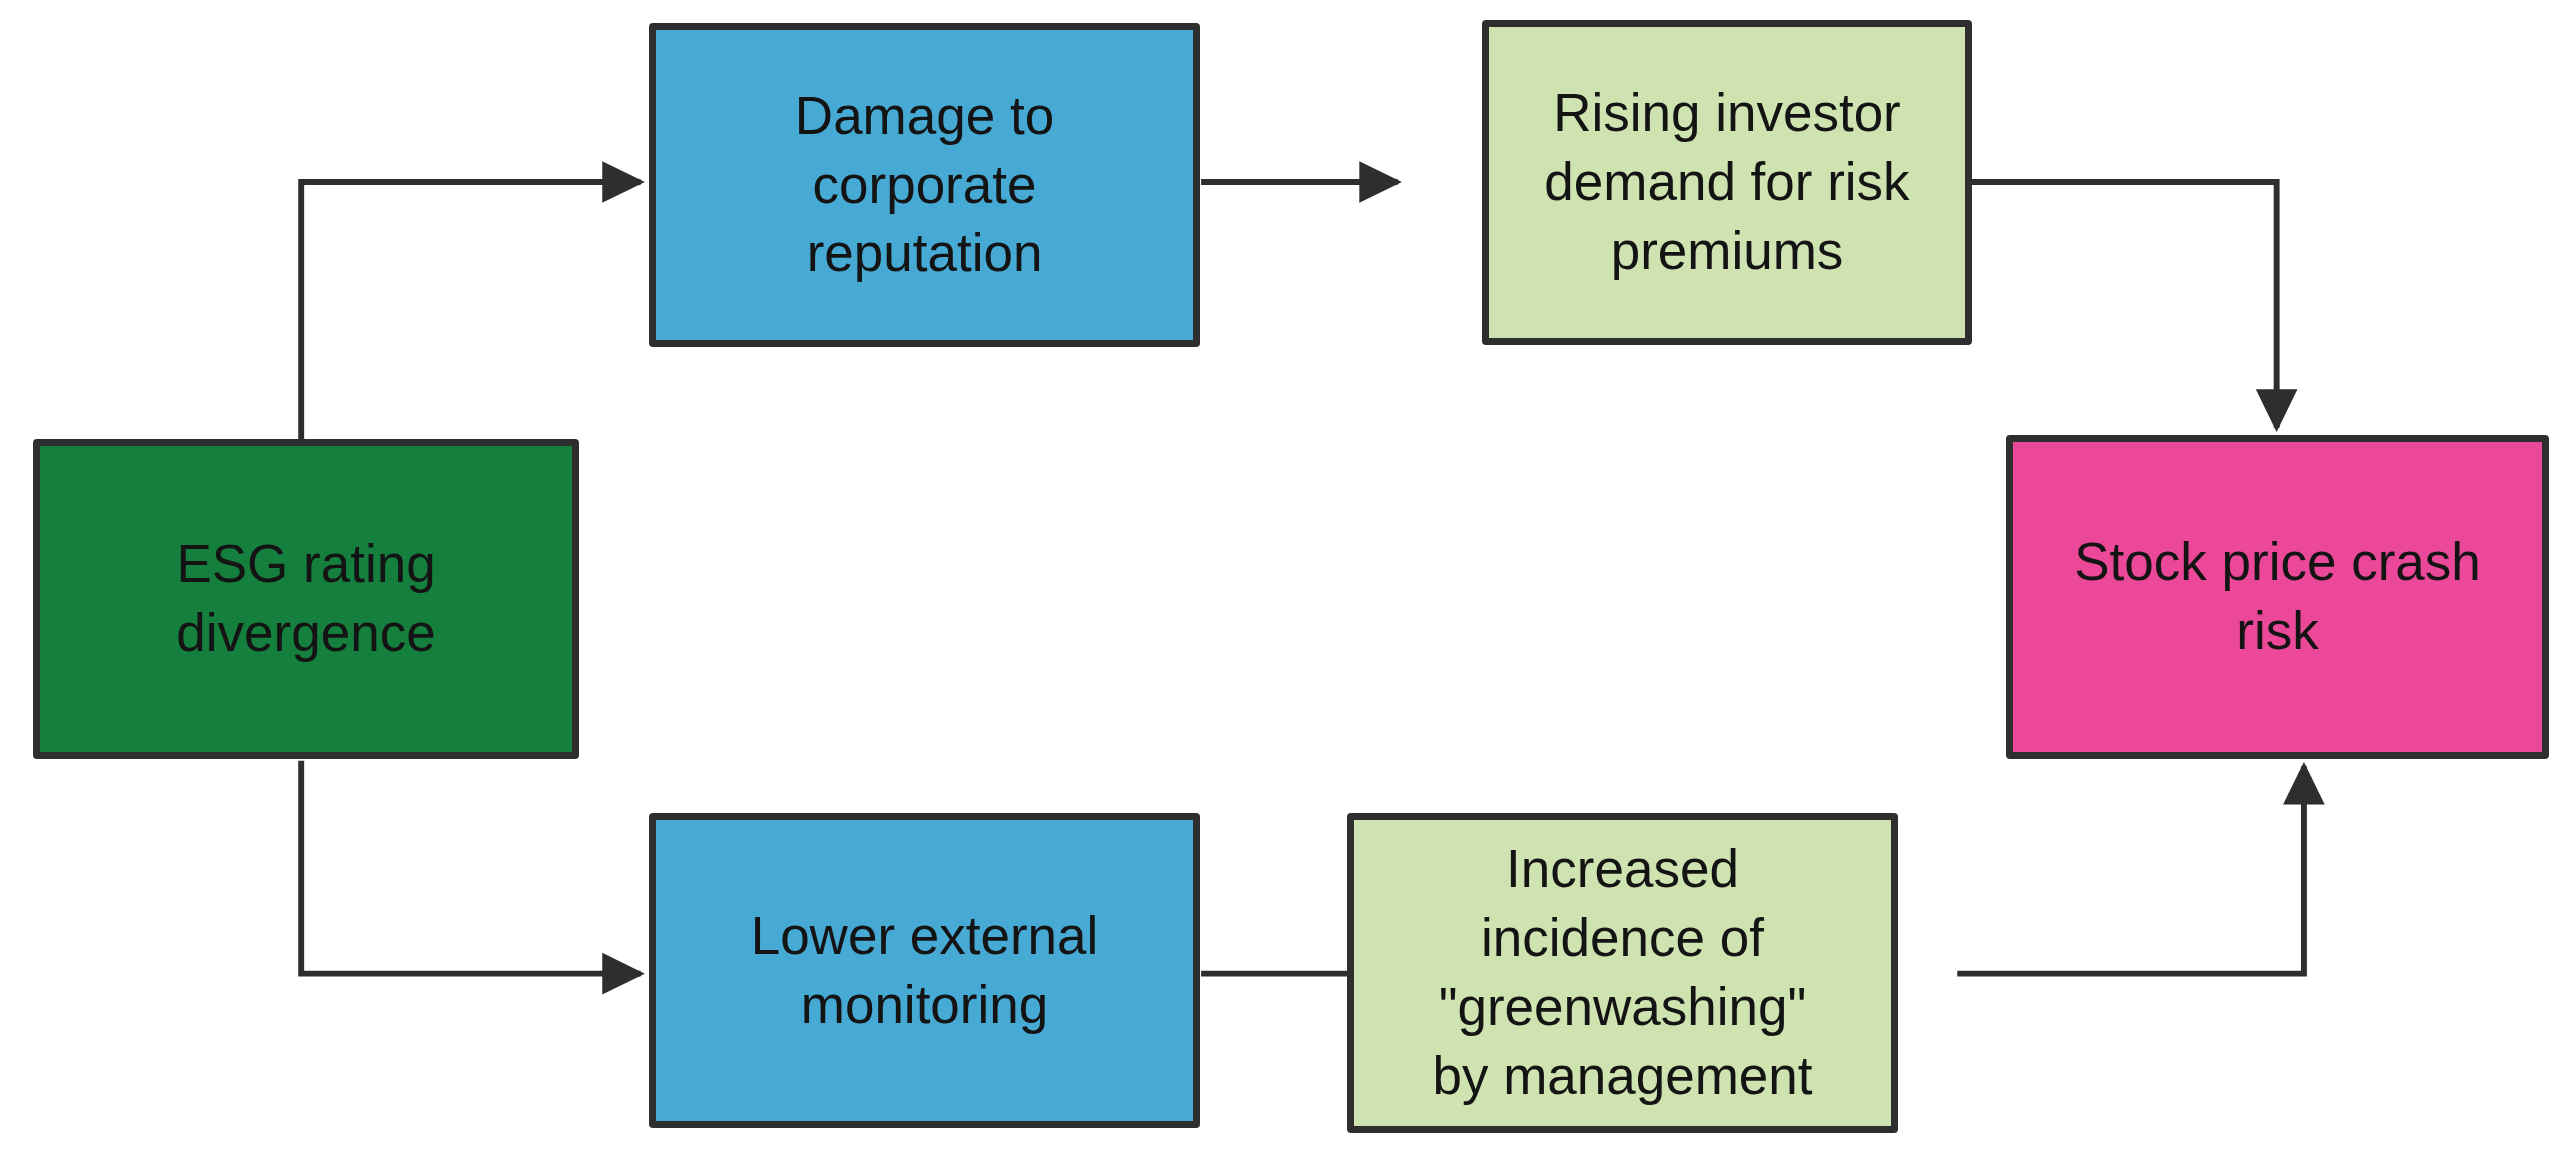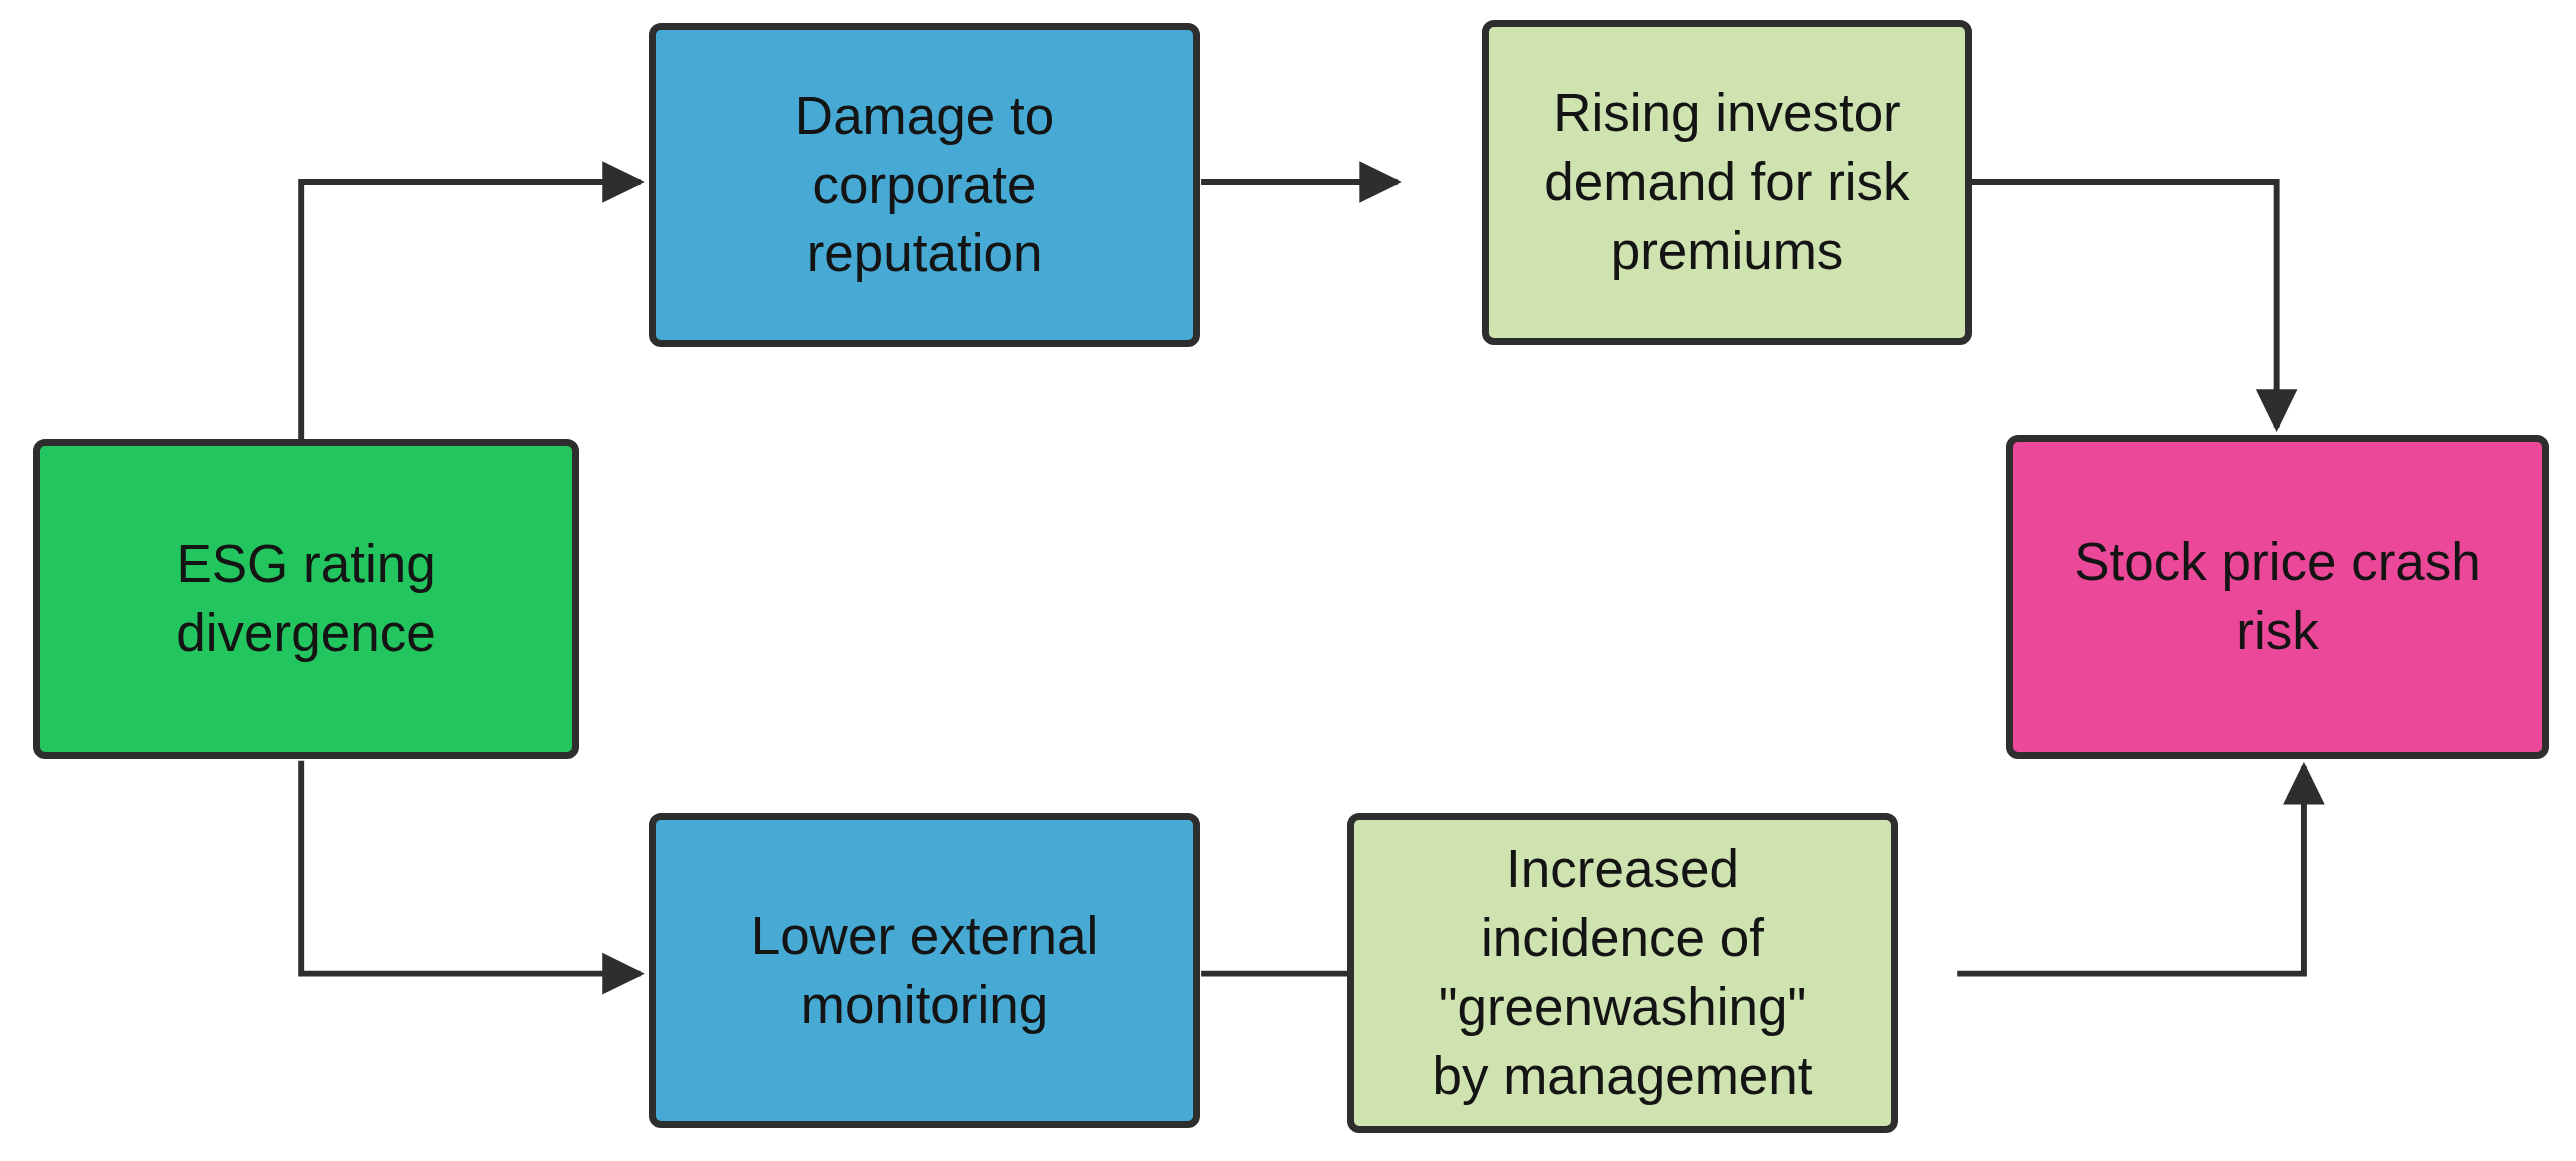--- a/index.html
+++ b/index.html
@@ -20,21 +20,21 @@
     fill: none;
     stroke: #2e2e2e;
     stroke-width: 6.5;
     stroke-linejoin: miter;
     stroke-linecap: butt;
   }
   .node {
     position: absolute;
     box-sizing: border-box;
     border: 7.3px solid #2e2e2e;
-    border-radius: 12px;
+    border-radius: 4px;
     display: flex;
     align-items: center;
     justify-content: center;
     text-align: center;
     color: #141414;
     font-size: 53px;
     line-height: 1.3;
     white-space: pre-line;
     padding: 9px 16.4px;
   }
@@ -57,21 +57,21 @@
       </marker>
     </defs>
     <path class="edge" d="M331,484 V200 H704" marker-end="url(#arrow)"></path>
     <path class="edge" d="M1320,200 H1536" marker-end="url(#arrow)"></path>
     <path class="edge" d="M2151,200 H2502 V470" marker-end="url(#arrow)"></path>
     <path class="edge" d="M331,836 V1070 H704" marker-end="url(#arrow)"></path>
     <path class="edge" d="M1320,1070 H1536" marker-end="url(#arrow)"></path>
     <path class="edge" d="M2151,1070 H2532 V842" marker-end="url(#arrow)"></path>
   </svg>
 
-  <div class="node node-esg" style="background-color: #22c55e;">
+  <div class="node node-esg" style="background-color: #15803d;">
     <span>ESG rating
 divergence</span>
   </div>
 
   <div class="node node-damage" style="background-color: rgb(70, 170, 212);">
     <span>Damage to
 corporate
 reputation</span>
   </div>
 

